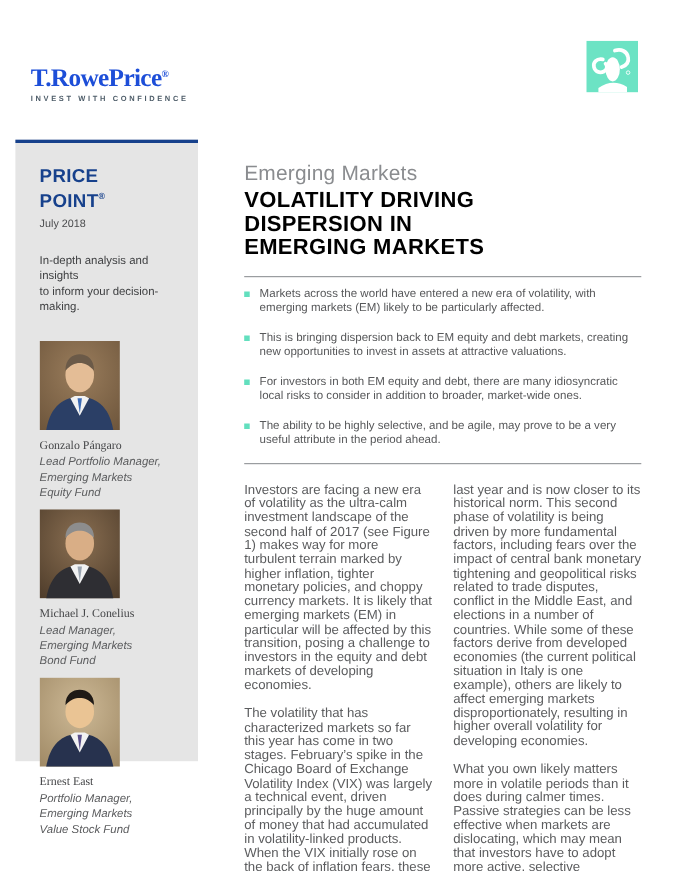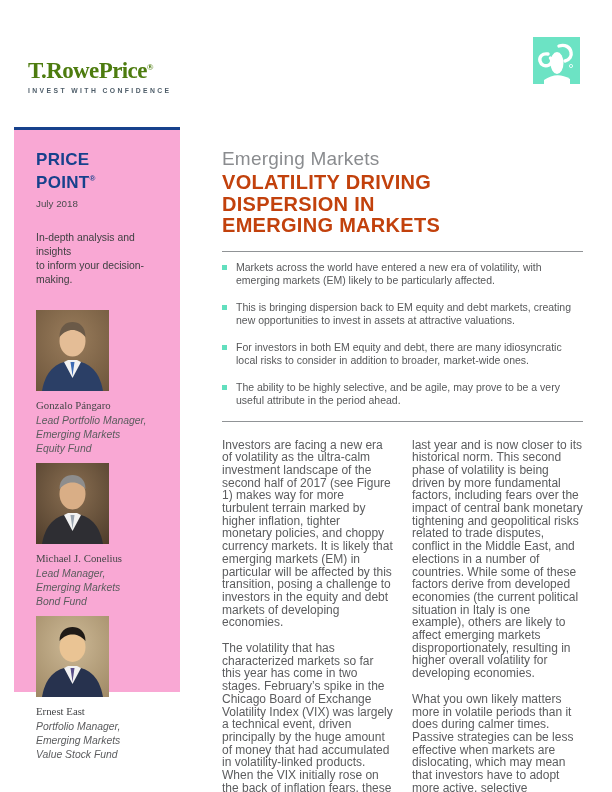--- a/index.html
+++ b/index.html
@@ -6,33 +6,33 @@
   html,body { background:#fff; }
   .page {
     position:relative; width:612px; height:792px; background:#ffffff;
     font-family:"Liberation Sans", sans-serif; overflow:hidden;
   }
 
   
   .logo-block { position:absolute; left:28px; top:55px; }
   .logo-text {
     font-family:"Liberation Serif", serif; font-weight:bold;
-    font-size:23px; color:#4d7c0f; letter-spacing:-0.6px; line-height:24px;
+    font-size:23px; color:#1d4ed8; letter-spacing:-0.6px; line-height:24px;
   }
   .logo-text sup { font-size:9px; vertical-align:8px; letter-spacing:0; }
   .logo-tagline {
     margin-top:4px; font-size:6.8px; font-weight:bold; color:#4e5d69;
     letter-spacing:2.4px;
   }
   .ram-box { position:absolute; left:533px; top:37px; width:47px; height:47px; }
 
   
   .sidebar {
     position:absolute; left:14px; top:127px; width:166px; height:565px;
-    background:#f9a8d4; border-top:3px solid #17418c;
+    background:#e5e5e5; border-top:3px solid #17418c;
     padding:21px 10px 0 22px;
   }
   .masthead {
     color:#17418c; font-weight:bold; font-size:17px; line-height:18.5px;
     letter-spacing:0.3px; white-space:pre-line;
   }
   .masthead sup { font-size:8px; vertical-align:7px; }
   .sidebar-date { margin-top:6px; font-size:9.8px; color:#4b4c4e; }
   .sidebar-blurb {
     margin-top:22px; font-size:10.4px; line-height:14px; color:#3f4042;
@@ -48,21 +48,21 @@
     color:#5b5c5e; white-space:pre-line;
   }
   .m1 { margin-top:23px; }
   .m2 { margin-top:7px; }
   .m3 { margin-top:7px; }
 
   
   .main { position:absolute; left:222px; top:148px; width:361px; }
   .eyebrow { font-size:19px; color:#8a8c8f; line-height:22px; letter-spacing:0.2px; }
   .title {
-    margin-top:2px; font-size:20px; font-weight:bold; color:#c2410c;
+    margin-top:2px; font-size:20px; font-weight:bold; color:#000000;
     line-height:21.5px; letter-spacing:0.3px;
   }
   .rule { border:none; border-top:1px solid #909396; height:0; }
   .rule-1 { margin-top:14px; }
   .rule-2 { margin-top:13px; }
   .kp-heading {
     margin-top:11px; font-size:10.6px; font-weight:bold; color:#363739;
     letter-spacing:0.4px;
   }
   .kp-list { margin-top:9px; list-style:none; }

